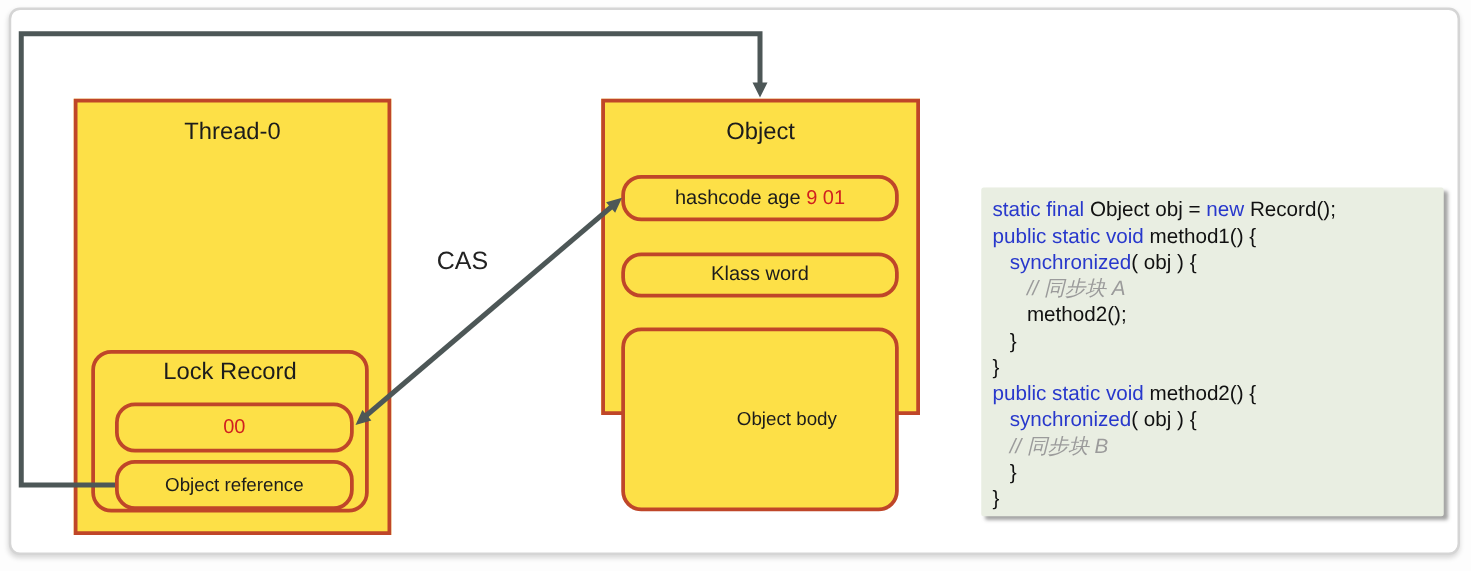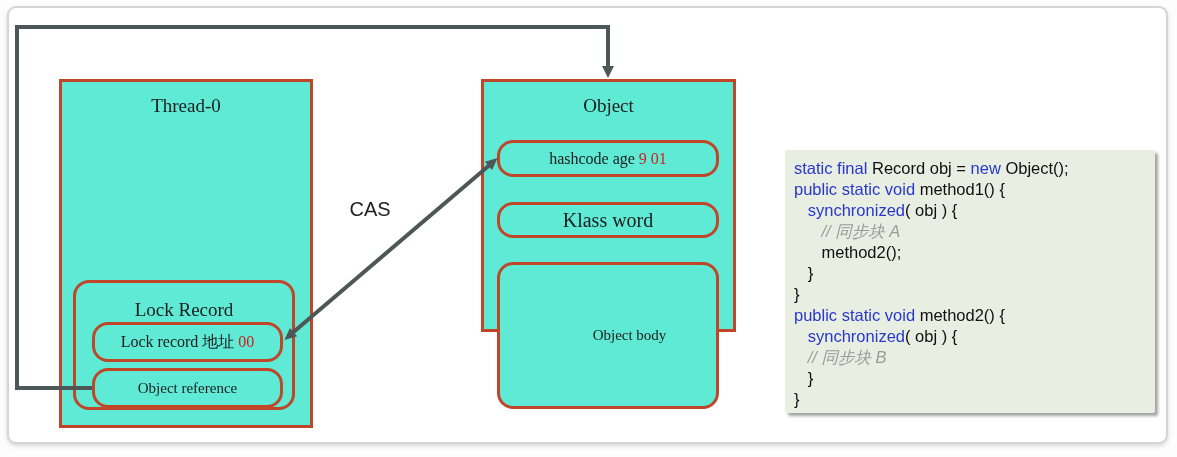--- a/index.html
+++ b/index.html
@@ -25,22 +25,21 @@
     left: 7px; top: 6px;
     width: 1161px; height: 438px;
     background: #ffffff;
     border: 2px solid #d5d5d5;
     border-radius: 9px;
     box-shadow: 0 2px 4px rgba(0,0,0,0.15);
   }
   .redbox {
     position: absolute;
     border: 3px solid var(--box-border);
-    background: #5eead4;
-    font-family: Liberation Serif, serif;
+    background: #fde047;
   }
   .box-title {
     text-align: center;
     font-size: 19px;
     color: var(--text);
   }
   .row {
     display: flex;
     align-items: center;
     justify-content: center;
@@ -88,40 +87,40 @@
 <body>
 
 <div class="page">
   <div class="card"></div>
 
   <div class="redbox" style="left:59px; top:79px; width:254px; height:349px;">
     <div class="box-title" style="padding-top:13px;">Thread-0</div>
   </div>
 
   <div class="redbox" style="left:73px; top:280px; width:222px; height:130px; border-radius:16px;">
-    <div class="box-title" style="padding-top:16px;">Lock Record</div>
+    <div class="box-title" style="padding-top:4px;">Lock Record</div>
   </div>
 
   <div class="redbox row" style="left:92px; top:322px; width:191px; height:40px;">
-    <span>Lock record 地址 </span><span class="red-val">00</span>
+    <span class="red-val">00</span>
   </div>
 
   <div class="redbox row" style="left:92px; top:368px; width:191px; height:40px; font-size:15px;">
     <span>Object reference</span>
   </div>
 
   <div class="redbox" style="left:481px; top:79px; width:255px; height:253px;">
     <div class="box-title" style="padding-top:13px;">Object</div>
   </div>
 
   <div class="redbox row" style="left:497px; top:140px; width:222px; height:37px;">
     <span>hashcode age </span><span class="red-val">9 01</span>
   </div>
 
-  <div class="redbox row" style="left:497px; top:202px; width:222px; height:36px; font-size:20px;">
+  <div class="redbox row" style="left:497px; top:202px; width:222px; height:36px; font-size:16px;">
     <span>Klass word</span>
   </div>
 
   <div class="redbox row" style="left:497px; top:262px; width:222px; height:147px; font-size:15px;padding-left:43px;">
     <span>Object body</span>
   </div>
 
   <div class="cas-label">CAS</div>
 
   <svg class="overlay" viewBox="0 0 1177 457">
@@ -133,21 +132,21 @@
 
     <g>
       <line x1="290" y1="335" x2="492" y2="163" stroke="#4d5757" stroke-width="4"></line>
       <polygon points="497.6,158.1 492.1,170.1 484.9,161.7" fill="#4d5757"></polygon>
       <polygon points="284.4,339.9 297.1,336.3 289.9,327.9" fill="#4d5757"></polygon>
     </g>
   </svg>
 
   <div class="code-block">
     <div>
-        <div class="code-line"><span class="seg-k">static final</span><span class="seg-p"> Record obj = </span><span class="seg-k">new</span><span class="seg-p"> Object();</span></div>
+        <div class="code-line"><span class="seg-k">static final</span><span class="seg-p"> Object obj = </span><span class="seg-k">new</span><span class="seg-p"> Record();</span></div>
         <div class="code-line"><span class="seg-k">public static void</span><span class="seg-p"> method1() {</span></div>
         <div class="code-line"><span class="seg-p">   </span><span class="seg-k">synchronized</span><span class="seg-p">( obj ) {</span></div>
         <div class="code-line"><span class="seg-c">      // 同步块 A</span></div>
         <div class="code-line"><span class="seg-p">      method2();</span></div>
         <div class="code-line"><span class="seg-p">   }</span></div>
         <div class="code-line"><span class="seg-p">}</span></div>
         <div class="code-line"><span class="seg-k">public static void</span><span class="seg-p"> method2() {</span></div>
         <div class="code-line"><span class="seg-p">   </span><span class="seg-k">synchronized</span><span class="seg-p">( obj ) {</span></div>
         <div class="code-line"><span class="seg-c">   // 同步块 B</span></div>
         <div class="code-line"><span class="seg-p">   }</span></div>

